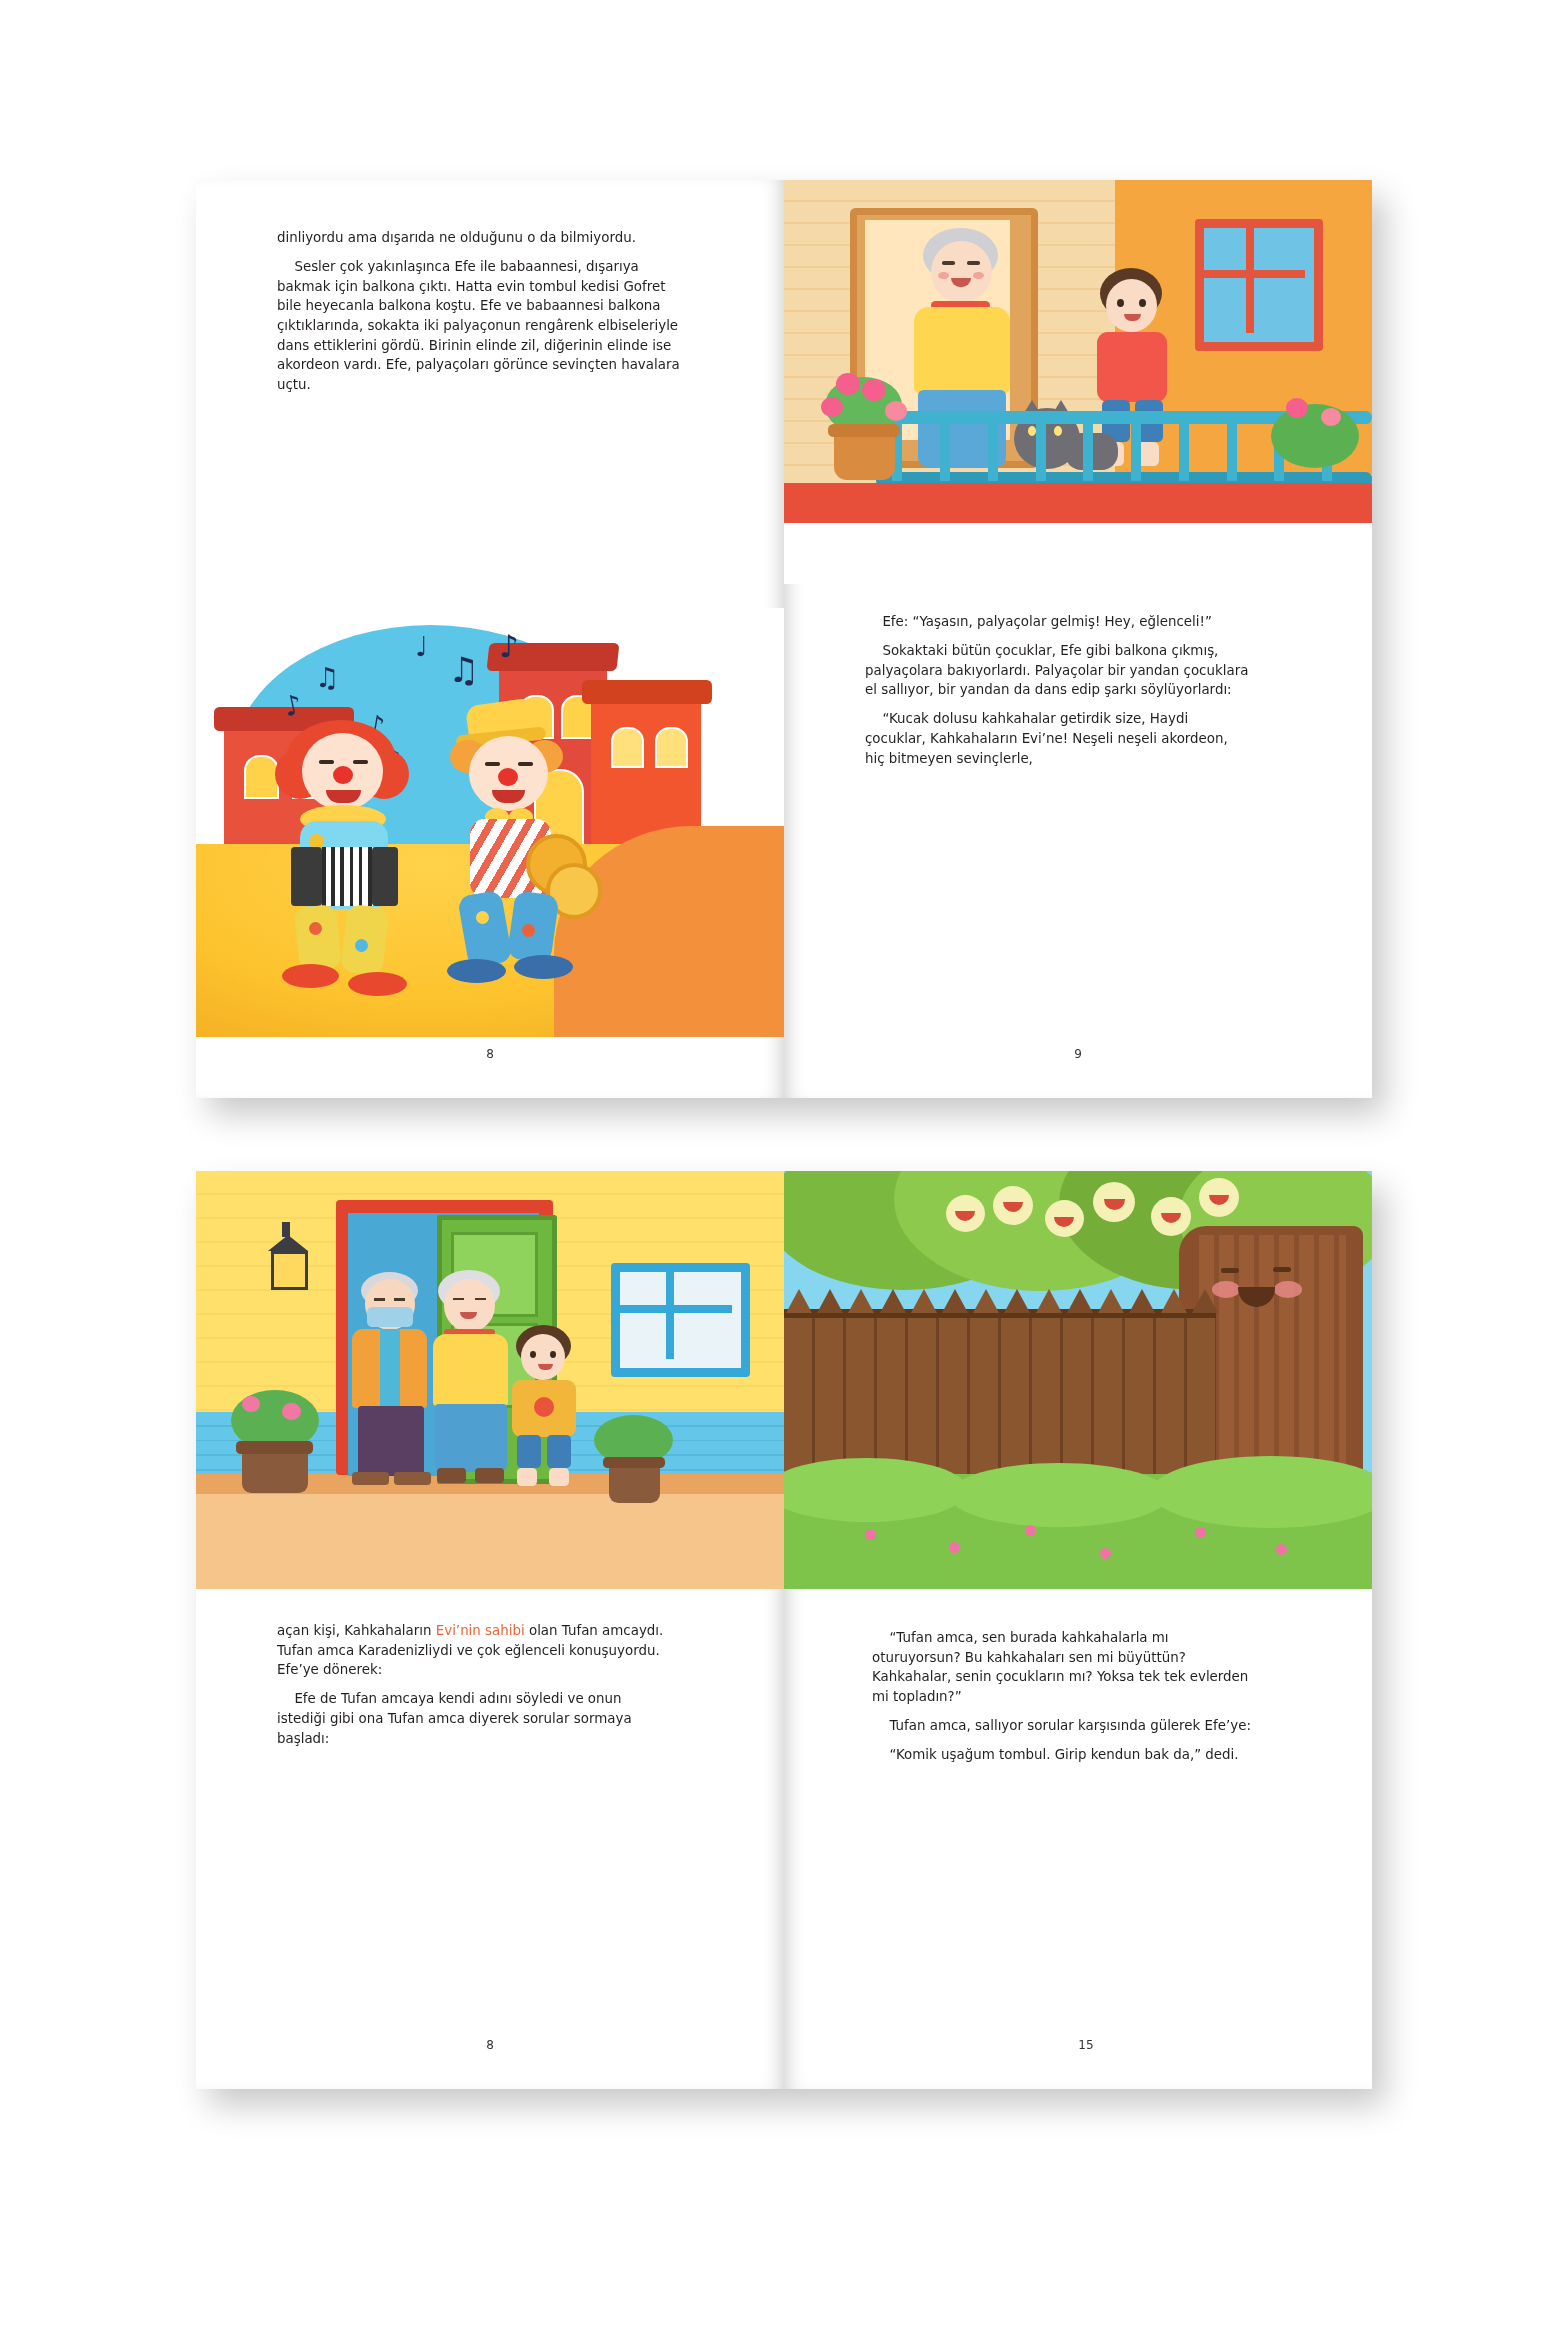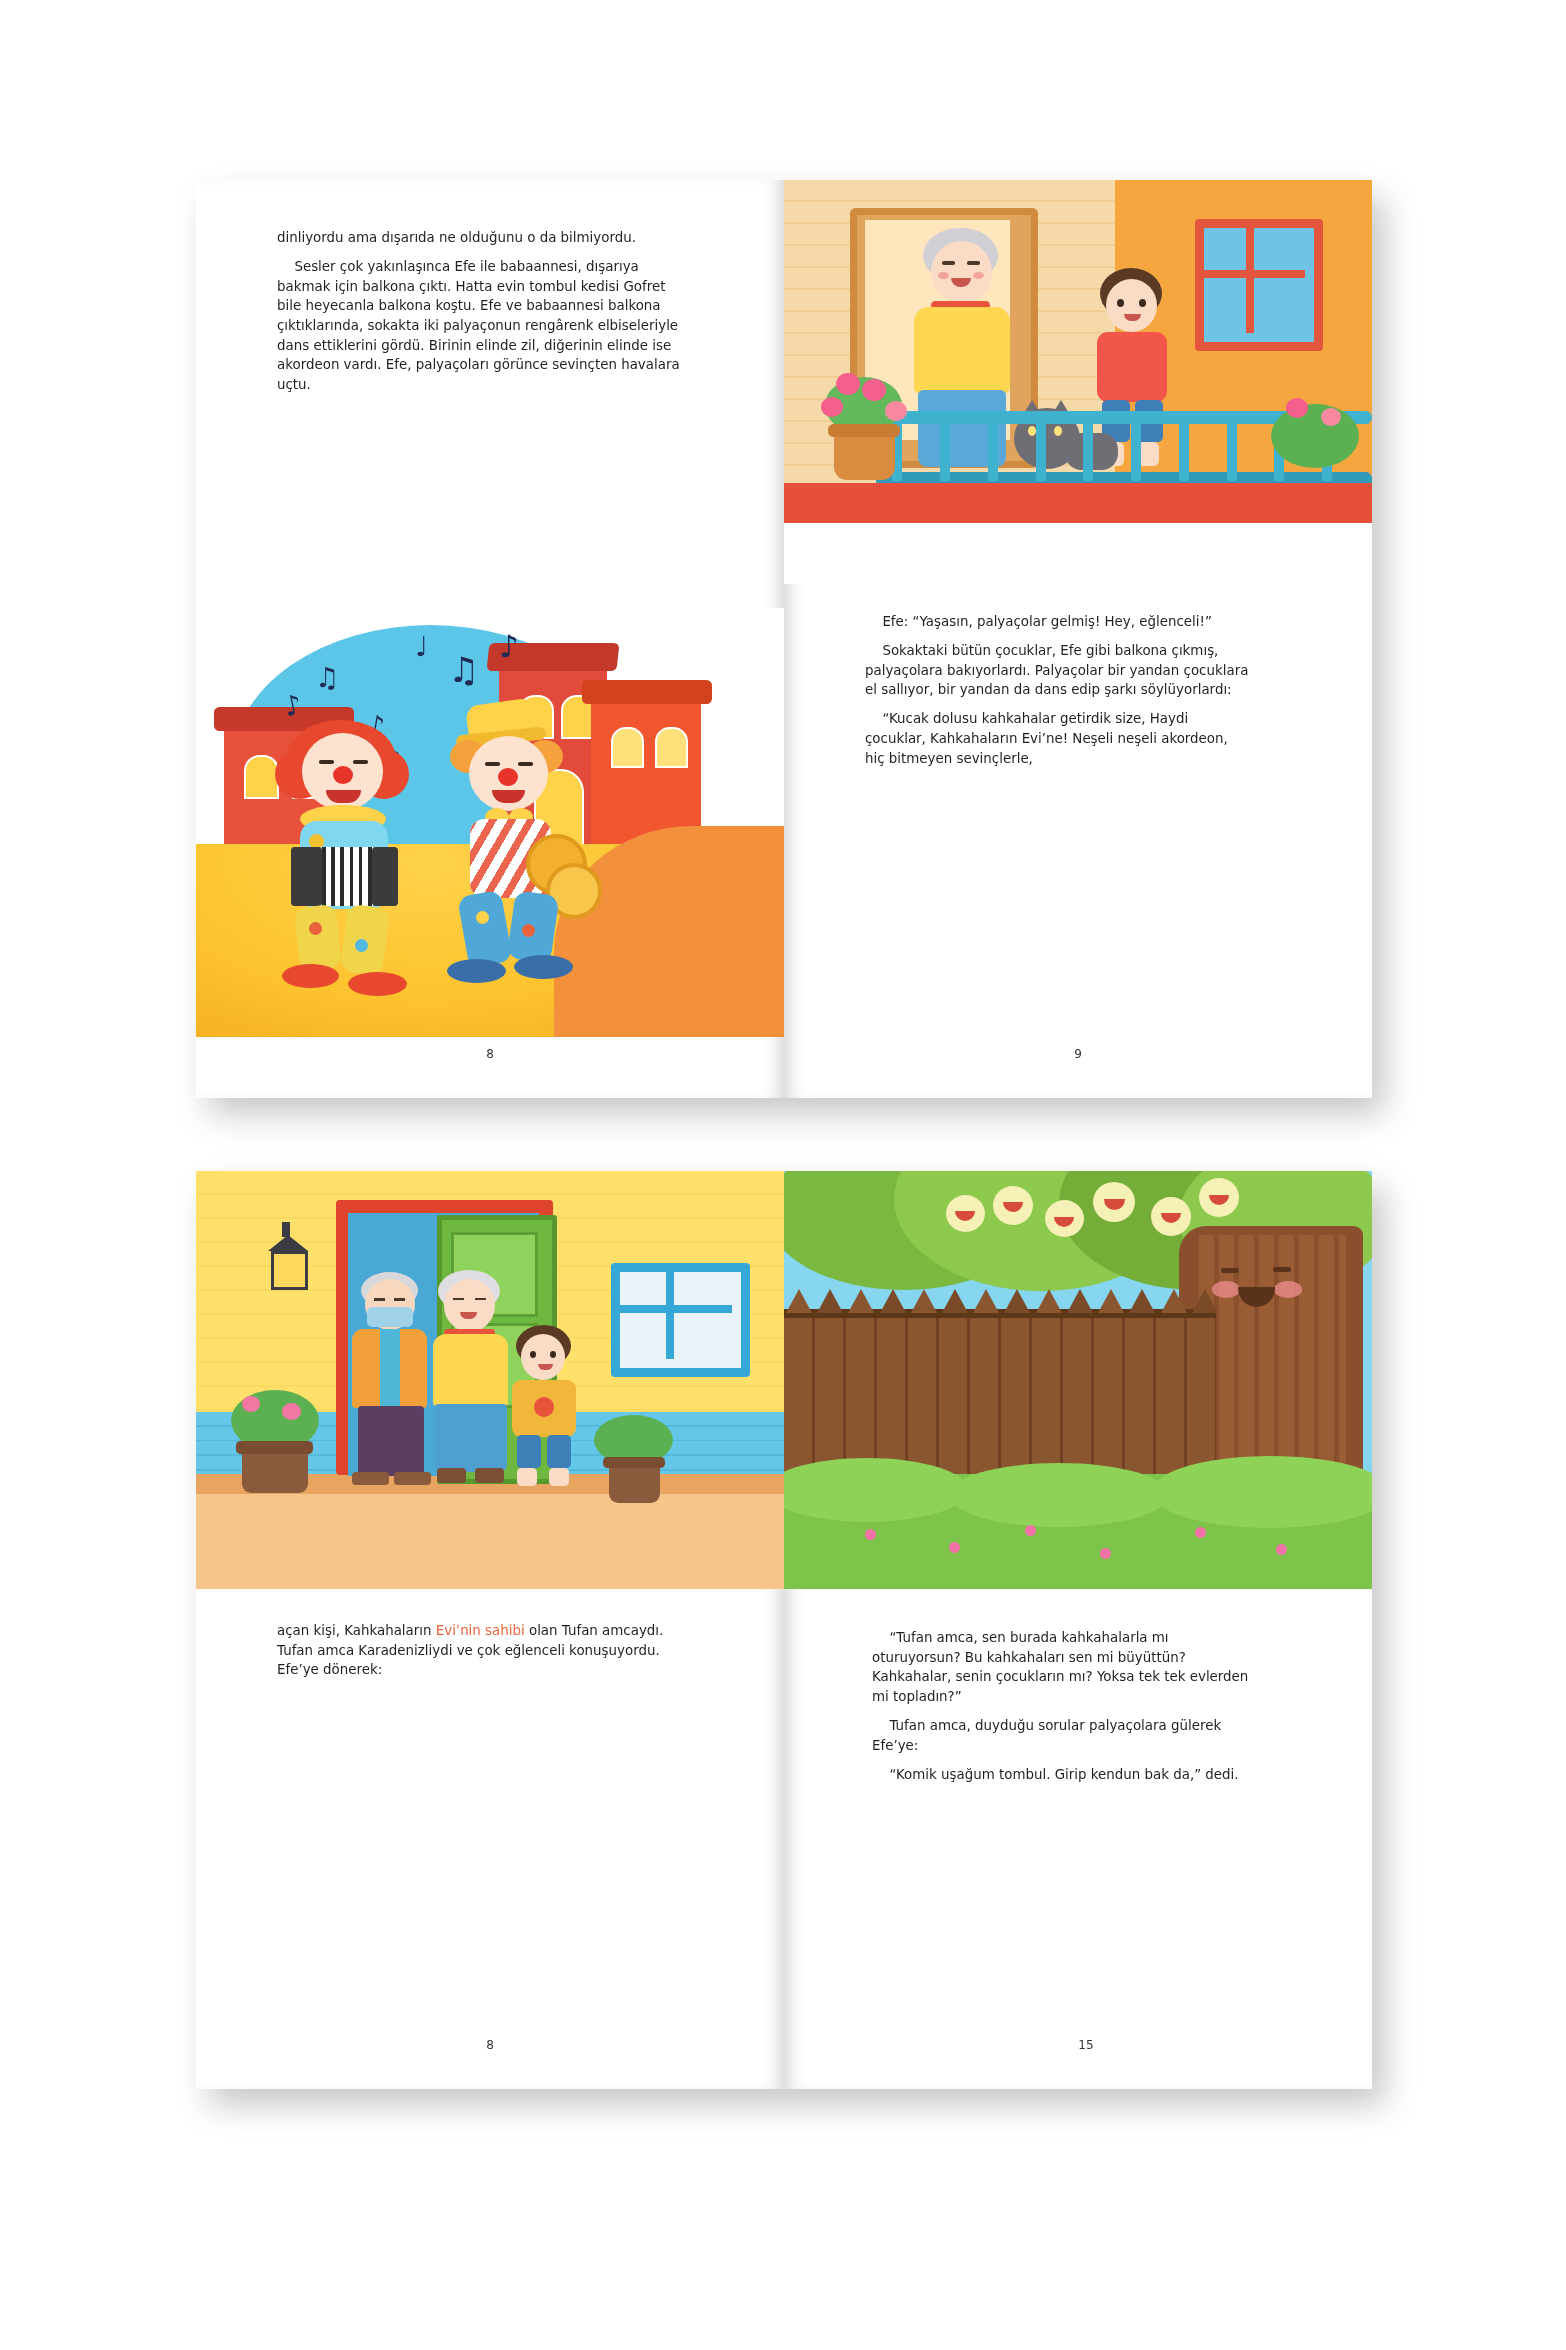--- a/index.html
+++ b/index.html
@@ -390,20 +390,21 @@
           <div class="blob" style="left:9.2px; top:0; width:79px; height:50px; background:#5bb152;"></div>
           <div class="rect" style="left:24px; top:48px; width:51px; height:40px; background:#8a5a3c; border-radius:0 0 9.2px 9.2px;"></div>
           <div class="rect" style="left:18.4px; top:42px; width:62px; height:11px; background:#7a4c30; border-radius:4.6px;"></div>
         </div>
       </div>
 
       <div class="text-col" style="left:81px; top:450px; width:395px;">
         <p>
           <span>açan kişi, Kahkahaların </span><span style="color:#e8663c;">Evi’nin sahibi</span><span> olan Tufan amcaydı. Tufan amca Karadenizliydi ve çok eğlenceli konuşuyordu. Efe’ye dönerek:</span>
         </p>
+        <p class="indent">Efe de Tufan amcaya kendi adını söyledi ve onun istediği gibi ona Tufan amca diyerek sorular sormaya başladı:</p>
       </div>
 
       <div class="pagenum" style="left:0; top:867px;">8</div>
     </div>
 
     <div class="leaf right">
 
       <div class="art" id="art-tree">
 
         <div class="rect" style="left:0; top:0; width:588px; height:418px; background:#86d6ef;"></div>
@@ -463,21 +464,21 @@
         <div class="blob" style="left:81px;  top:358px; width:11px; height:11px; background:#f272a8;"></div>
         <div class="blob" style="left:165px; top:371px; width:11px; height:11px; background:#f272a8;"></div>
         <div class="blob" style="left:241px; top:354px; width:11px; height:11px; background:#f272a8;"></div>
         <div class="blob" style="left:316px; top:377px; width:11px; height:11px; background:#f272a8;"></div>
         <div class="blob" style="left:411px; top:356px; width:11px; height:11px; background:#f272a8;"></div>
         <div class="blob" style="left:492px; top:373px; width:11px; height:11px; background:#f272a8;"></div>
       </div>
 
       <div class="text-col" style="left:88px; top:457px; width:386px;">
         <p class="indent">“Tufan amca, sen burada kahkahalarla mı oturuyorsun? Bu kahkahaları sen mi büyüttün? Kahkahalar, senin çocukların mı? Yoksa tek tek evlerden mi topladın?”</p>
-        <p class="indent">Tufan amca, duyduğu sorular palyaçolara gülerek Efe’ye:</p>
+        <p class="indent">Tufan amca, sallıyor sorular karşısında gülerek Efe’ye:</p>
         <p class="indent">“Komik uşağum tombul. Girip kendun bak da,” dedi.</p>
       </div>
 
       <div class="pagenum" style="left:8px; top:867px;">15</div>
     </div>
   </div>
 
 </div>
 
 

